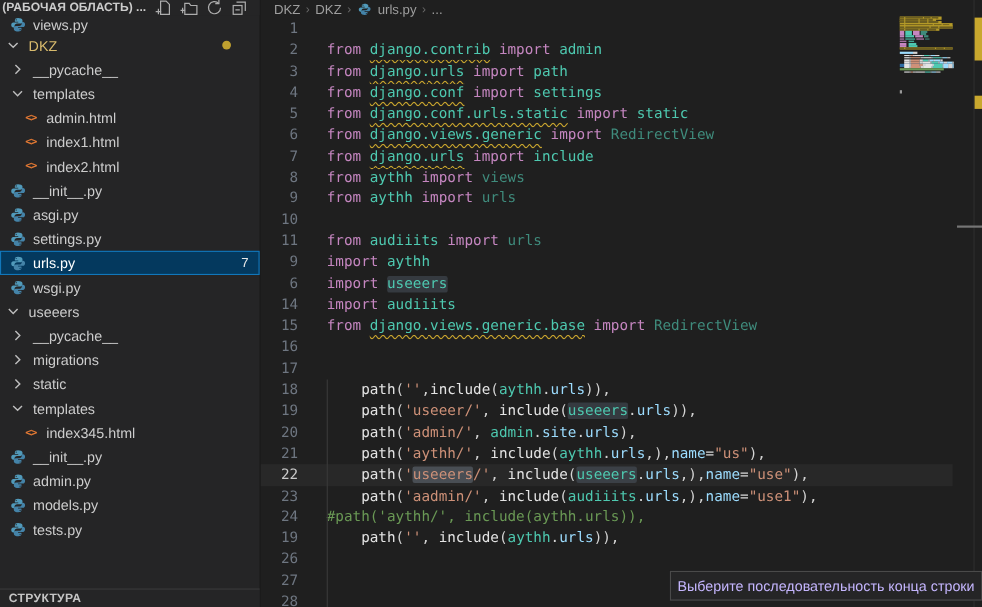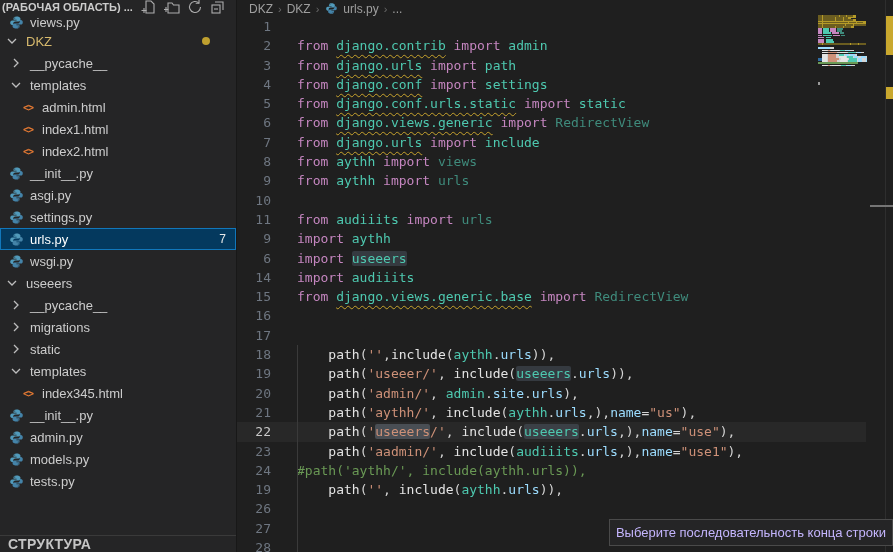--- a/index.html
+++ b/index.html
@@ -23,21 +23,21 @@
   .row.lv0{padding-left:4px;}
   .row.lv1{padding-left:8px;}
   .row.lv2{padding-left:20px;}
   .row.selected{background:#04395e;color:#ffffff;outline:1px solid #1177bb;outline-offset:-1px;}
   .row .label{pointer-events:none;}
   .row .gold{color:#d7ba6d;}
   .badge{position:absolute;right:10px;font-size:12px;color:#e8e8e8;}
   .dot{position:absolute;right:26px;top:50%;margin-top:-4px;width:8px;height:8px;border-radius:50%;background:#bfa02f;}
   .html-ico{font-family:"DejaVu Sans Mono",monospace;font-size:10px;font-weight:bold;color:#e37933;letter-spacing:-1px;}
   .outline{position:absolute;bottom:0;left:0;right:0;height:16px;border-top:1px solid #3a3a3a;background:#252526;
-           display:flex;align-items:center;padding-left:8px;font-size:14px;font-weight:bold;color:#c5c5c5;
+           display:flex;align-items:center;padding-left:8px;font-size:11px;font-weight:bold;color:#c5c5c5;
            letter-spacing:.3px;cursor:pointer;}
 
   
   .editor{position:absolute;left:237px;top:0;right:0;bottom:0;background:#1f1f1f;}
   .breadcrumb{height:17px;display:flex;align-items:center;padding-left:12px;font-size:12px;color:#9f9f9f;}
   .bc-item{cursor:pointer;display:flex;align-items:center;gap:4px;}
   .bc-sep{color:#6a6a6a;margin:0 5px;font-size:11px;}
   .code{position:absolute;top:17px;left:0;right:27px;}
   .cl{height:19.3px;line-height:19.3px;font-family:"DejaVu Sans Mono",monospace;font-size:13px;
       white-space:pre;display:flex;}

